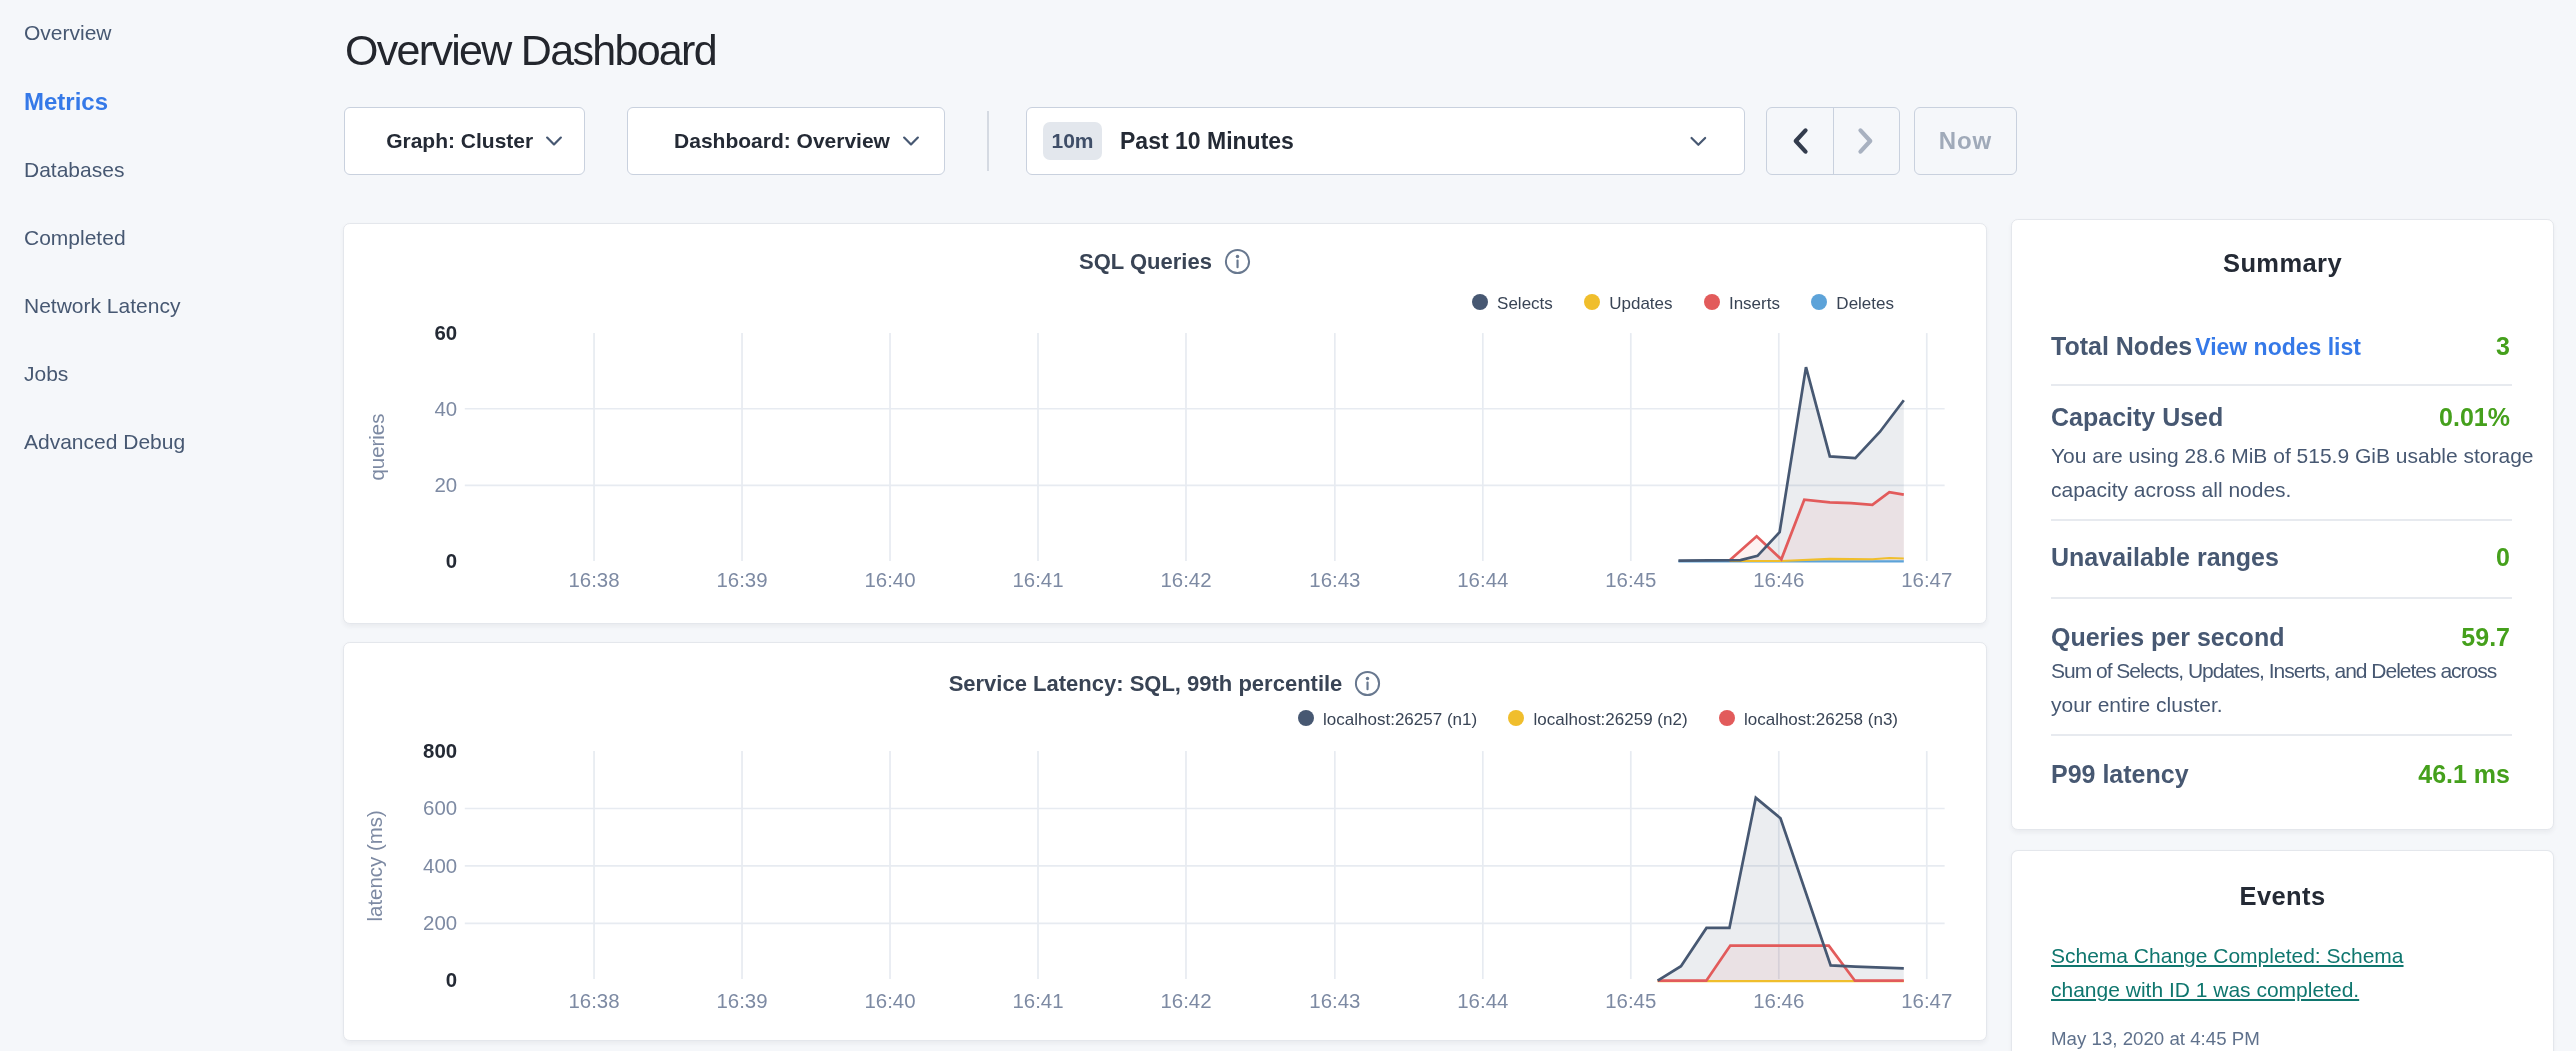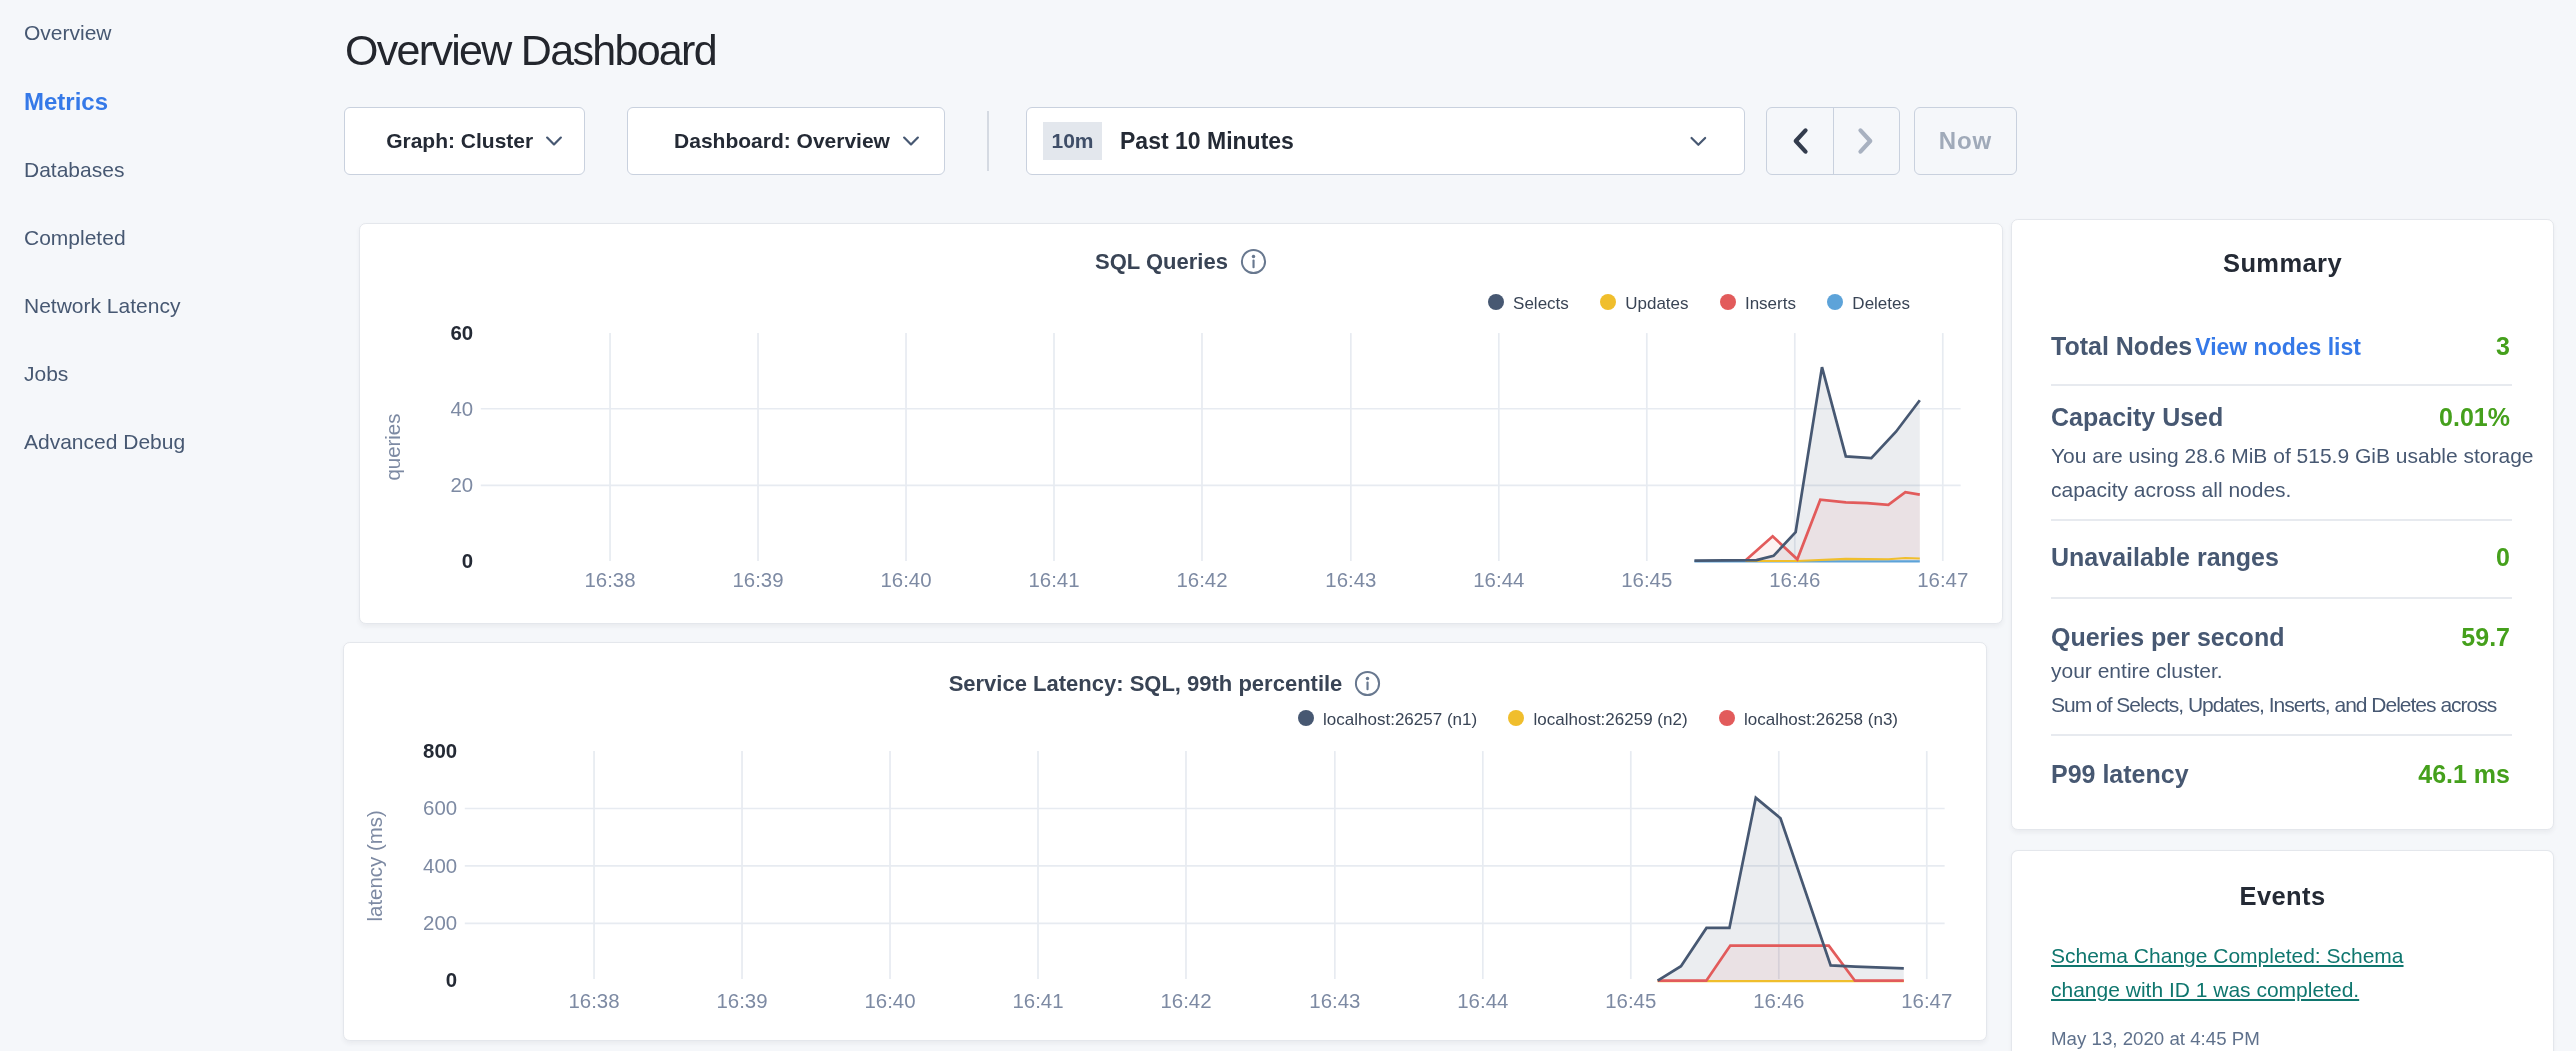--- a/index.html
+++ b/index.html
@@ -42,21 +42,21 @@
     </svg>
 </div>
 <div class="ctl" style="left:627px; width:318px; display:flex; align-items:center; justify-content:center; padding-left:22px;">
   <span class="ctl-text">Dashboard: Overview</span>
   <svg width="18" height="12" viewBox="0 0 21 14" style="margin-left:12px;">
       <path d="M2.5 3 L10.5 11 L18.5 3" fill="none" stroke="#475872" stroke-width="2.6" stroke-linecap="round" stroke-linejoin="round"></path>
     </svg>
 </div>
 <div class="abs" style="left:987px; top:111px; width:1.7px; height:60px; background:#d5dae2;"></div>
 <div class="ctl" style="left:1026px; width:719px; display:flex; align-items:center;">
-  <span style="background:#e3e7ed; border-radius:0; padding:6.8px 8.5px; margin-left:16px; font-size:21px; font-weight:bold; color:#3f4e68;">10m</span>
+  <span style="background:#e3e7ed; border-radius:7px; padding:6.8px 8.5px; margin-left:16px; font-size:21px; font-weight:bold; color:#3f4e68;">10m</span>
   <span class="ctl-text" style="margin-left:18px; font-size:23px;">Past 10 Minutes</span>
   <svg width="18.7" height="12.8" viewBox="0 0 22 15" style="position:absolute; right:36px;">
       <path d="M3 3.5 L11 11.5 L19 3.5" fill="none" stroke="#475872" stroke-width="2.6" stroke-linecap="round" stroke-linejoin="round"></path>
     </svg>
 </div>
 <div class="ctl" style="left:1766px; width:134px; display:flex; background:transparent;">
   <div style="flex:1; display:flex; align-items:center; justify-content:center; border-right:1.7px solid #c9d1de;">
     <svg width="18" height="28" viewBox="0 0 21 33">
         <path d="M17 4 L5.5 16.5 L17 29" fill="none" stroke="#333c4d" stroke-width="5" stroke-linecap="round" stroke-linejoin="round"></path>
       </svg>
@@ -64,21 +64,21 @@
   <div style="flex:1; display:flex; align-items:center; justify-content:center;">
     <svg width="18" height="28" viewBox="0 0 21 33">
         <path d="M4 4 L15.5 16.5 L4 29" fill="none" stroke="#a8b1c0" stroke-width="5" stroke-linecap="round" stroke-linejoin="round"></path>
       </svg>
   </div>
 </div>
 <div class="ctl" style="left:1914px; width:103px; display:flex; align-items:center; justify-content:center; background:transparent;">
   <span style="font-size:24px; font-weight:bold; color:#a0aab9; letter-spacing:0.9px;">Now</span>
 </div>
 
-<div class="card" id="card1" style="left:359px; top:223px; width:1644px; height:401px;">
+<div class="card" id="card1" style="left:343px; top:223px; width:1644px; height:401px;">
   <div style="position:absolute; top:24px; width:100%; display:flex; align-items:center; justify-content:center;">
     <span class="chart-title">SQL Queries</span>
     <svg width="27" height="27" viewBox="0 0 34 34" style="margin-left:12px;">
       <circle cx="17" cy="17" r="14.6" fill="none" stroke="#68788f" stroke-width="2.5"></circle>
       <circle cx="17" cy="10.6" r="2.2" fill="#68788f"></circle>
       <rect x="15.7" y="14.6" width="2.7" height="10.8" rx="1.2" fill="#68788f"></rect>
     </svg>
   </div>
   <div class="legend" style="top:70px; right:92px;">
     <div class="it"><span class="dot" style="background:#475872;"></span>Selects</div>
@@ -206,22 +206,22 @@
   <div style="position:absolute; top:323px; left:39px; right:43px; display:flex; align-items:baseline;">
     <span class="sum-label">Unavailable ranges</span>
     <span class="sum-val" style="margin-left:auto;">0</span>
   </div>
   <div class="divider" style="top:377px;"></div>
   <div style="position:absolute; top:403px; left:39px; right:43px; display:flex; align-items:baseline;">
     <span class="sum-label">Queries per second</span>
     <span class="sum-val" style="margin-left:auto;">59.7</span>
   </div>
   <div class="sum-body" style="position:absolute; top:434px; left:39px;">
+    <div style="letter-spacing:-1px;">Sum of Selects, Updates, Inserts, and Deletes across</div>
     <div>your entire cluster.</div>
-    <div style="letter-spacing:-1px;">Sum of Selects, Updates, Inserts, and Deletes across</div>
   </div>
   <div class="divider" style="top:514px;"></div>
   <div style="position:absolute; top:540px; left:39px; right:43px; display:flex; align-items:baseline;">
     <span class="sum-label">P99 latency</span>
     <span class="sum-val" style="margin-left:auto;">46.1 ms</span>
   </div>
 </div>
 
 <div class="card" id="events" style="left:2011px; top:850px; width:543px; height:238px; border-bottom:none; border-radius:6.8px 6.8px 0 0;">
   <div style="position:absolute; top:31px; width:100%; text-align:center; font-size:25.5px; font-weight:bold; color:#242a35; letter-spacing:0.4px;">Events</div>

